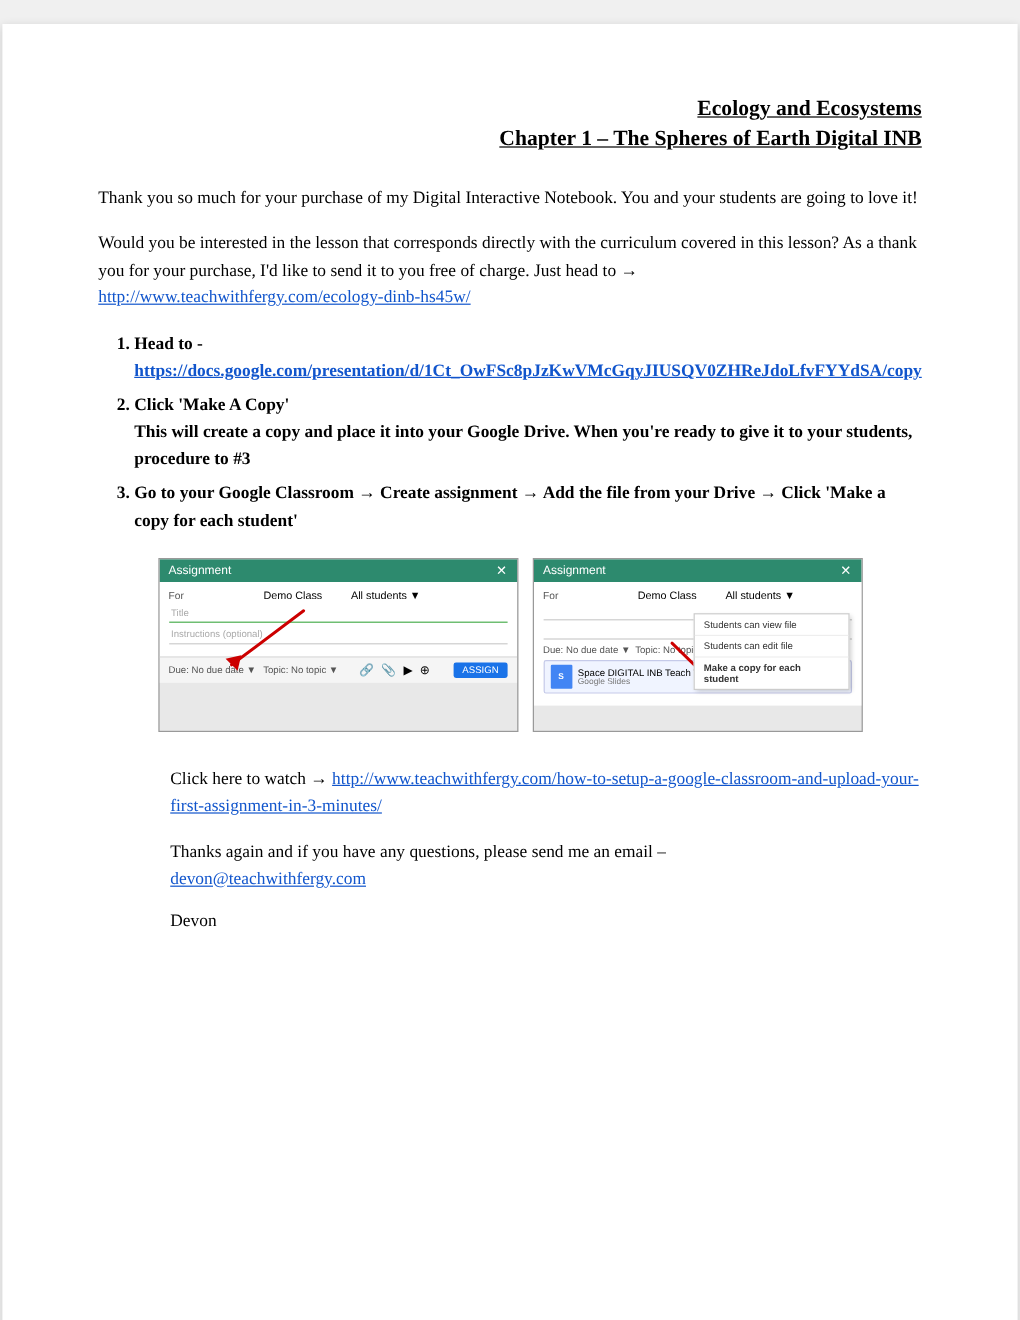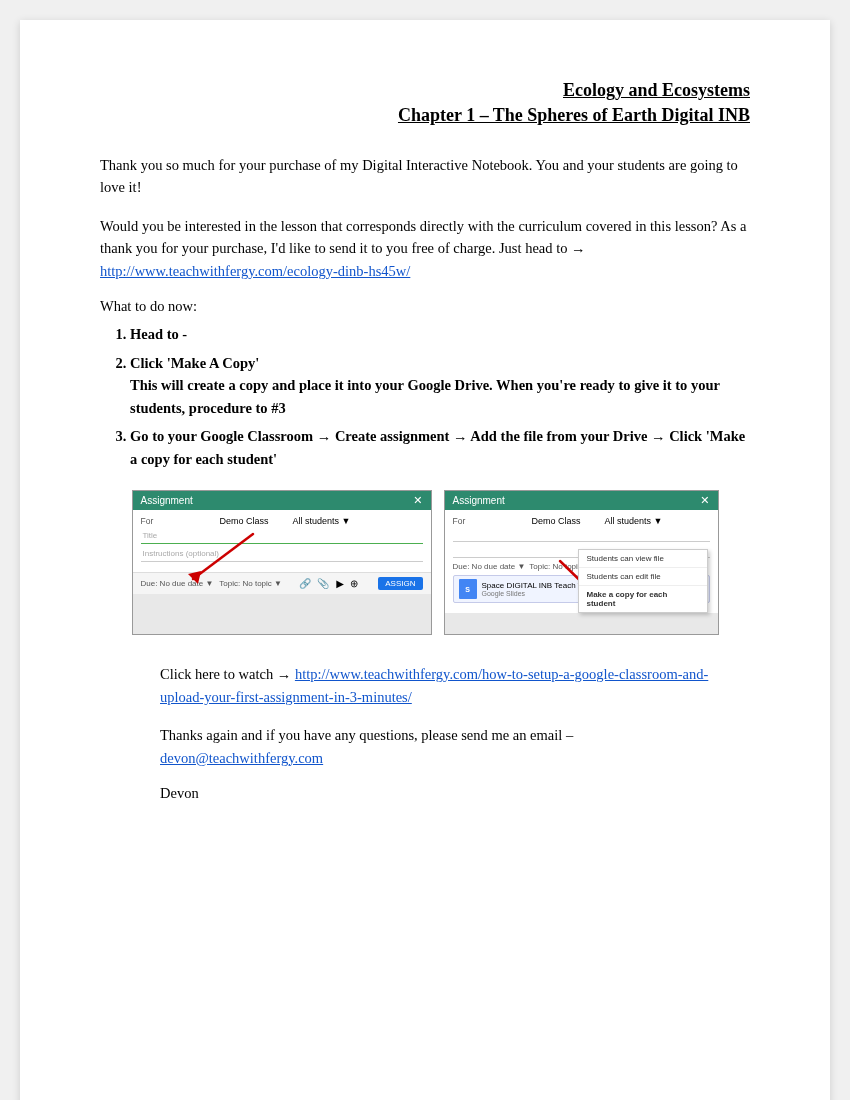--- a/index.html
+++ b/index.html
@@ -203,21 +203,21 @@
       display: flex;
       align-items: center;
       justify-content: center;
       color: white;
       font-size: 7px;
     }
 
     .ss-dropdown {
       position: absolute;
       right: 10px;
-      bottom: 21px;
+      bottom: 34px;
       background: white;
       border: 1px solid #ccc;
       box-shadow: 2px 2px 4px rgba(0,0,0,0.2);
       font-family: Arial, sans-serif;
       font-size: 8px;
       width: 130px;
       z-index: 10;
     }
 
     .ss-dropdown-item {
@@ -250,25 +250,25 @@
     <span class="header-subtitle">Chapter 1 – The Spheres of Earth Digital INB</span>
   </div>
 
   <p class="body-text">Thank you so much for your purchase of my Digital Interactive Notebook. You and your students are going to love it!</p>
 
   <p class="body-text">
     <span>Would you be interested in the lesson that corresponds directly with the curriculum covered in this lesson? As a thank you for your purchase, I'd like to send it to you free of charge. Just head to →</span>
     <a href="#">http://www.teachwithfergy.com/ecology-dinb-hs45w/</a>
   </p>
 
-  <p class="section-label">What to do now:</p>
 
   <ol>
     <li>
       <span>Head to -</span><br>
+      <a href="#">https://docs.google.com/presentation/d/1Ct_OwFSc8pJzKwVMcGqyJIUSQV0ZHReJdoLfvFYYdSA/copy</a>
     </li>
     <li>
       <span>Click 'Make A Copy'</span><br>
       <span>This will create a copy and place it into your Google Drive. When you're ready to give it to your students, procedure to #3</span>
     </li>
     <li>Go to your Google Classroom → Create assignment → Add the file from your Drive → Click 'Make a copy for each student'</li>
   </ol>
 
   <div class="screenshots-container">
 

